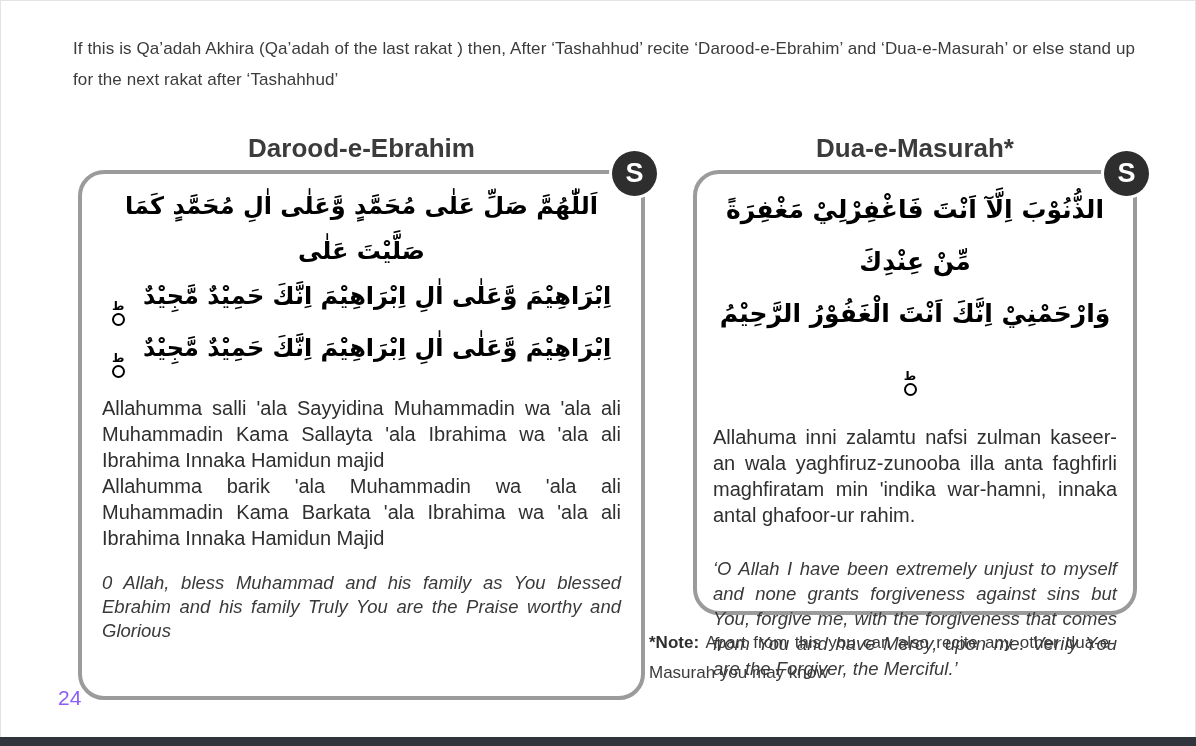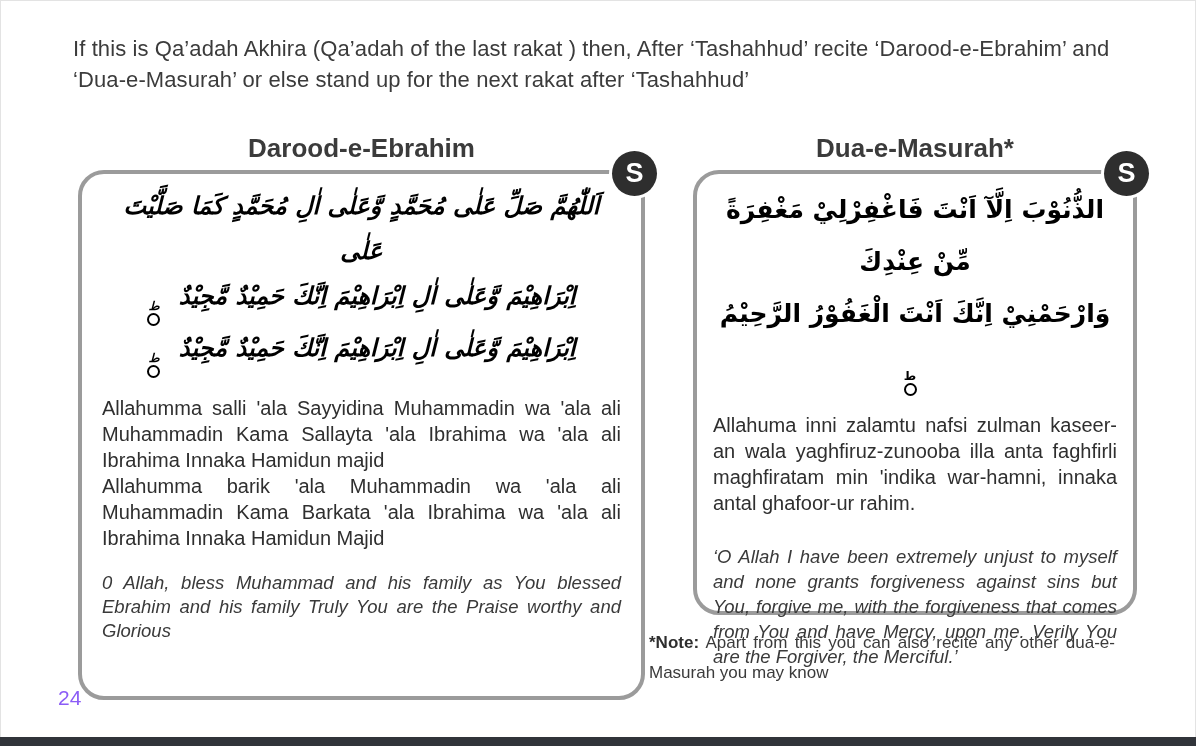--- a/index.html
+++ b/index.html
@@ -12,21 +12,21 @@
     overflow: hidden;
   }
   .page-frame {
     position: absolute; inset: 0;
     border: 1px solid #e3e3e3;
     pointer-events: none;
   }
 
   .intro {
     position: absolute; left: 73px; top: 33px; width: 1068px;
-    font-size: 22px; line-height: 31px; color: #3b3b3b;
+    font-size: 17px; line-height: 31px; color: #3b3b3b;
     letter-spacing: 0.1px;
   }
 
   .col-title {
     position: absolute; top: 133px;
     font-size: 26px; color: #3b3b3b; text-align: center;
   }
   .col-title.left  { left: 78px;  width: 567px; }
   .col-title.right { left: 693px; width: 444px; }
 
@@ -47,40 +47,40 @@
     display: flex; align-items: center; justify-content: center;
     color: #ffffff; font-weight: bold; font-size: 27px;
     cursor: pointer; user-select: none;
   }
 
   .arabic {
     direction: rtl; text-align: center;
     font-family: "DejaVu Sans", sans-serif;
     font-weight: 700; color: #000000;
   }
-  .dua-box.left  .arabic { font-size: 24px; font-style: italic; }
+  .dua-box.left  .arabic { font-size: 24px; }
   .dua-box.right .arabic { font-size: 25px; }
   .arabic-line { line-height: 45px; }
   .dua-box.right .arabic-line { line-height: 52px; }
 
   .waqf {
     display: inline-flex; flex-direction: column; align-items: center;
     vertical-align: -6px; margin-right: 10px; line-height: 1;
   }
   .waqf-ta { font-size: 12px; font-weight: 700; line-height: 11px; }
   .waqf-circle {
     width: 13px; height: 13px; border: 2px solid #000; border-radius: 50%;
     background: #fff; margin-top: 1px;
   }
 
   .translit {
     text-align: justify; color: #2f2f2f;
   }
   .dua-box.left  .translit { margin-top: 17px; font-size: 20px; line-height: 26px; }
-  .dua-box.right .translit { margin-top: 16px; font-size: 20px; line-height: 26px; }
+  .dua-box.right .translit { margin-top: 28px; font-size: 20px; line-height: 26px; }
 
   .translation {
     font-style: italic; text-align: justify; color: #3a3a3a;
   }
   .dua-box.left  .translation { margin-top: 20px; font-size: 18.5px; line-height: 24px; }
   .dua-box.right .translation { margin-top: 28px; font-size: 18.5px; line-height: 25px; }
 
   .note {
     position: absolute; left: 649px; top: 628px; width: 466px;
     font-size: 17px; line-height: 30px; text-align: justify; color: #3b3b3b;

